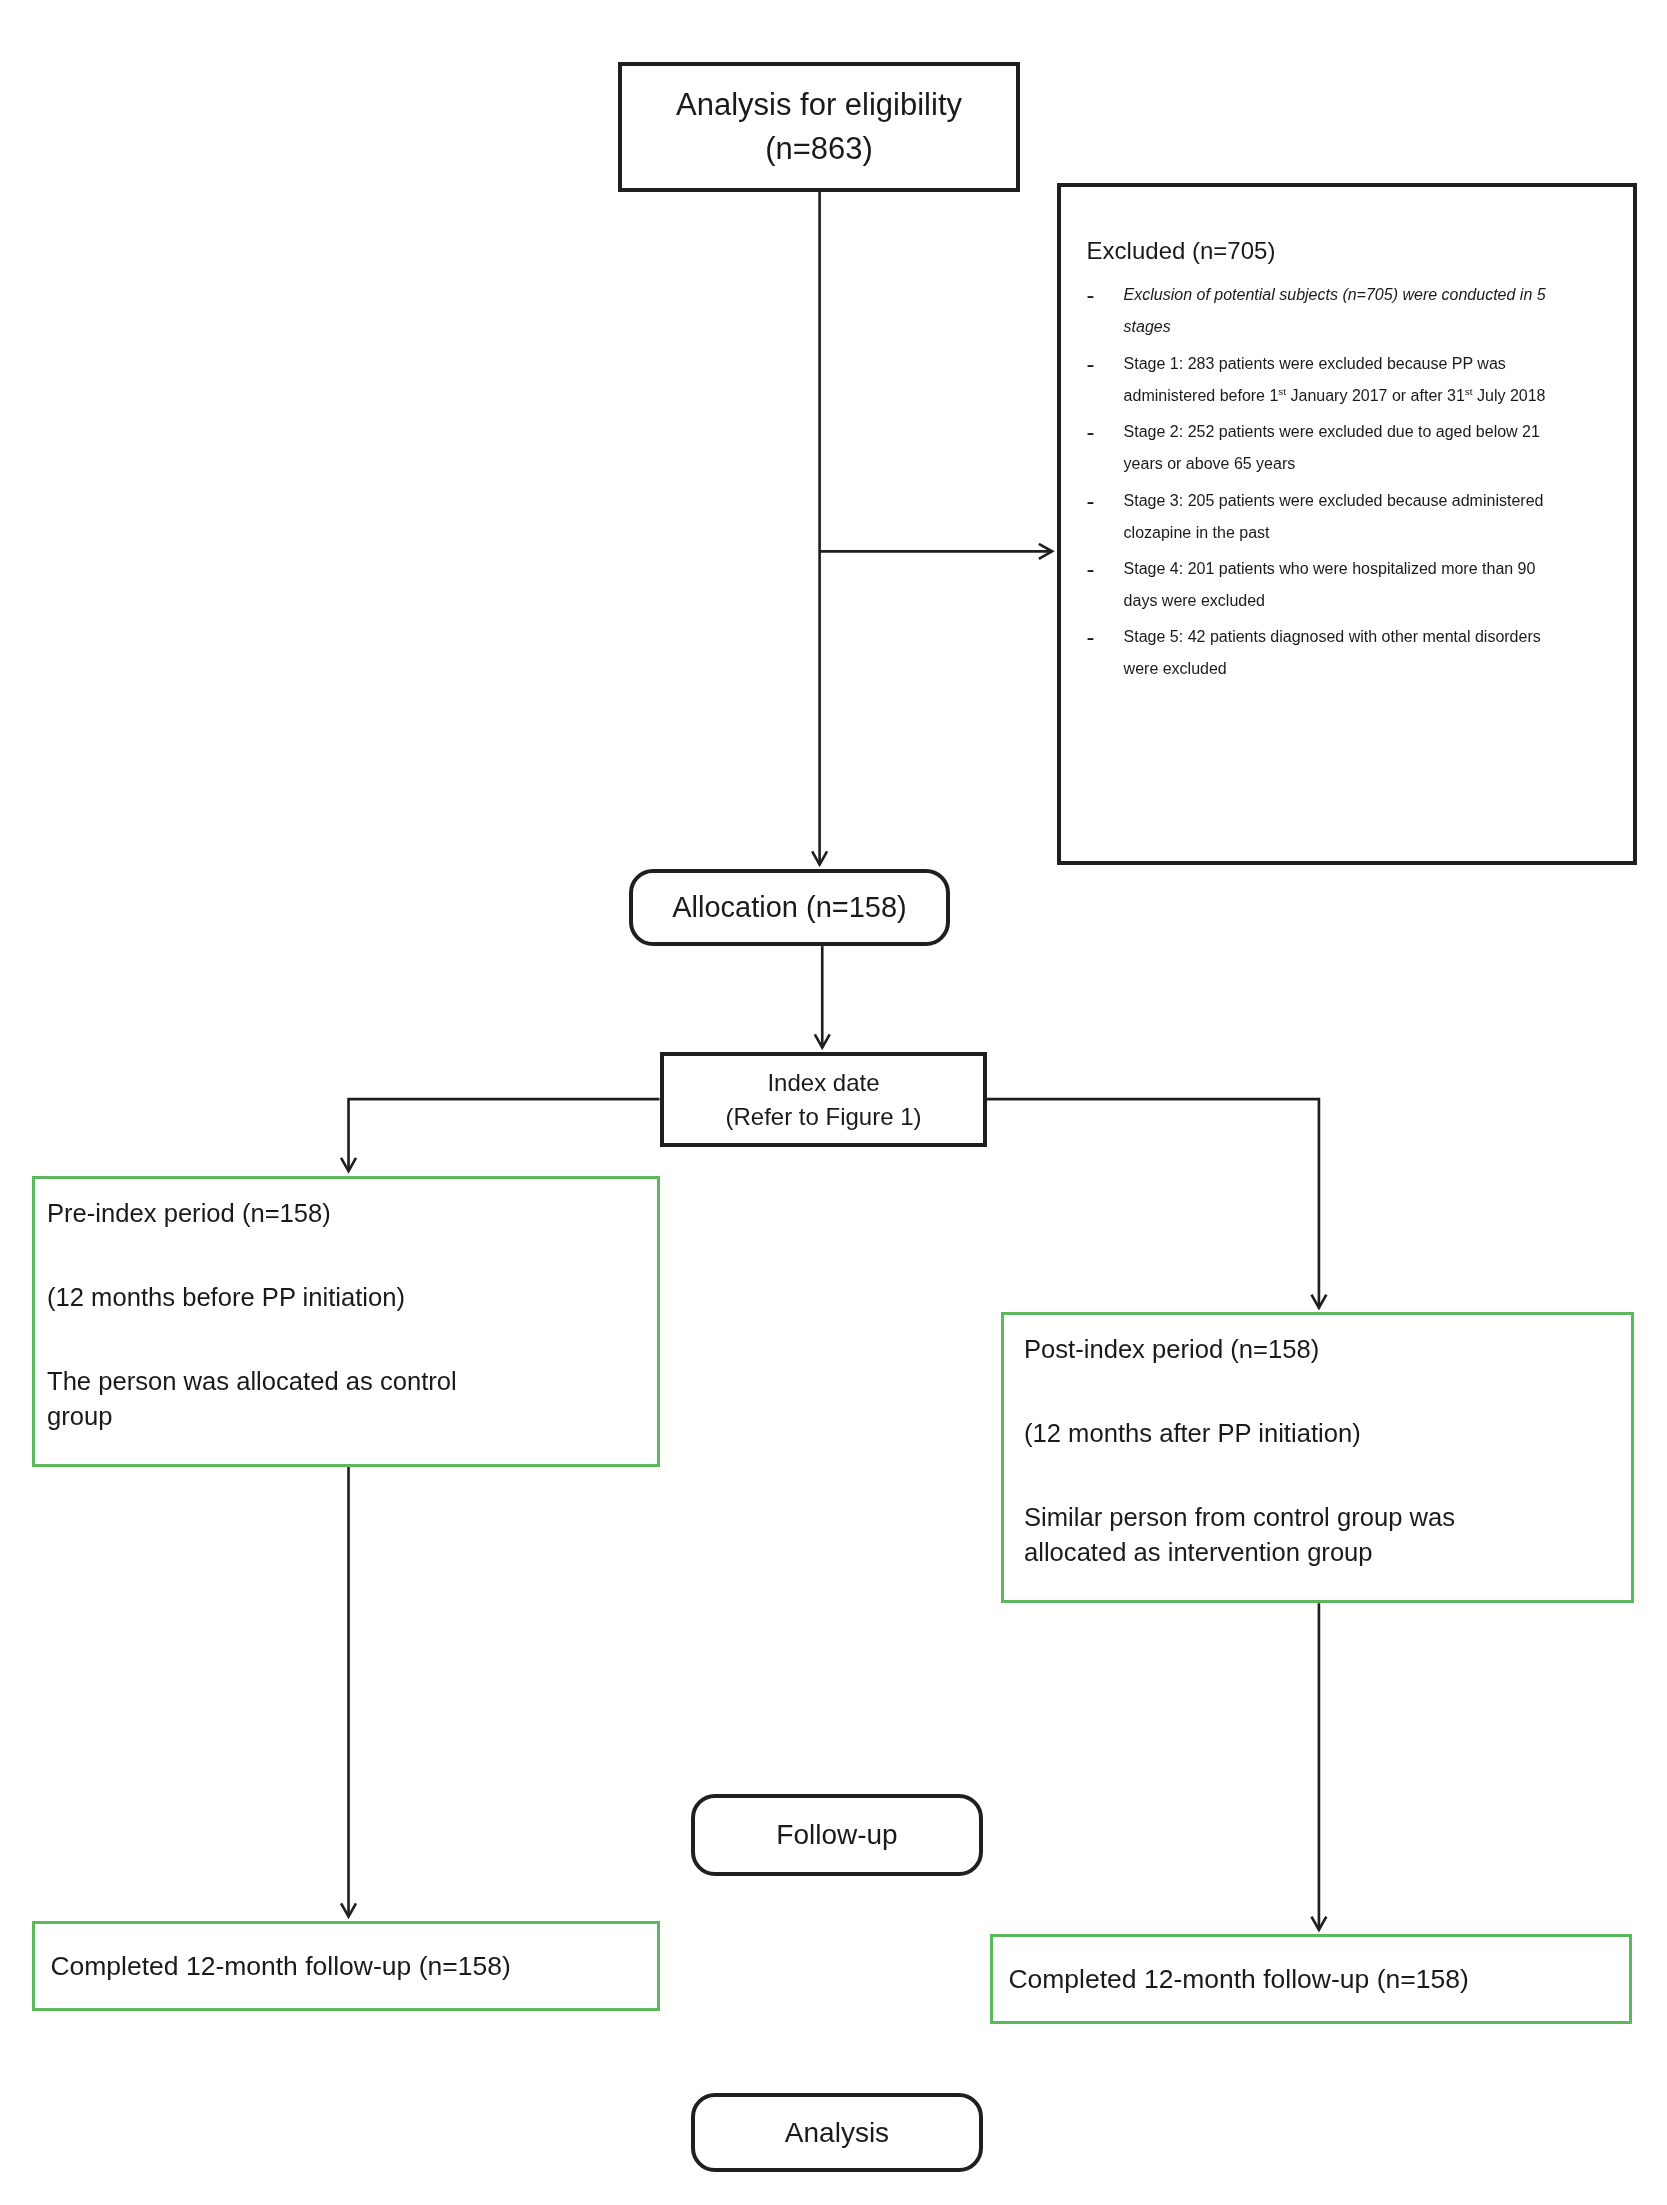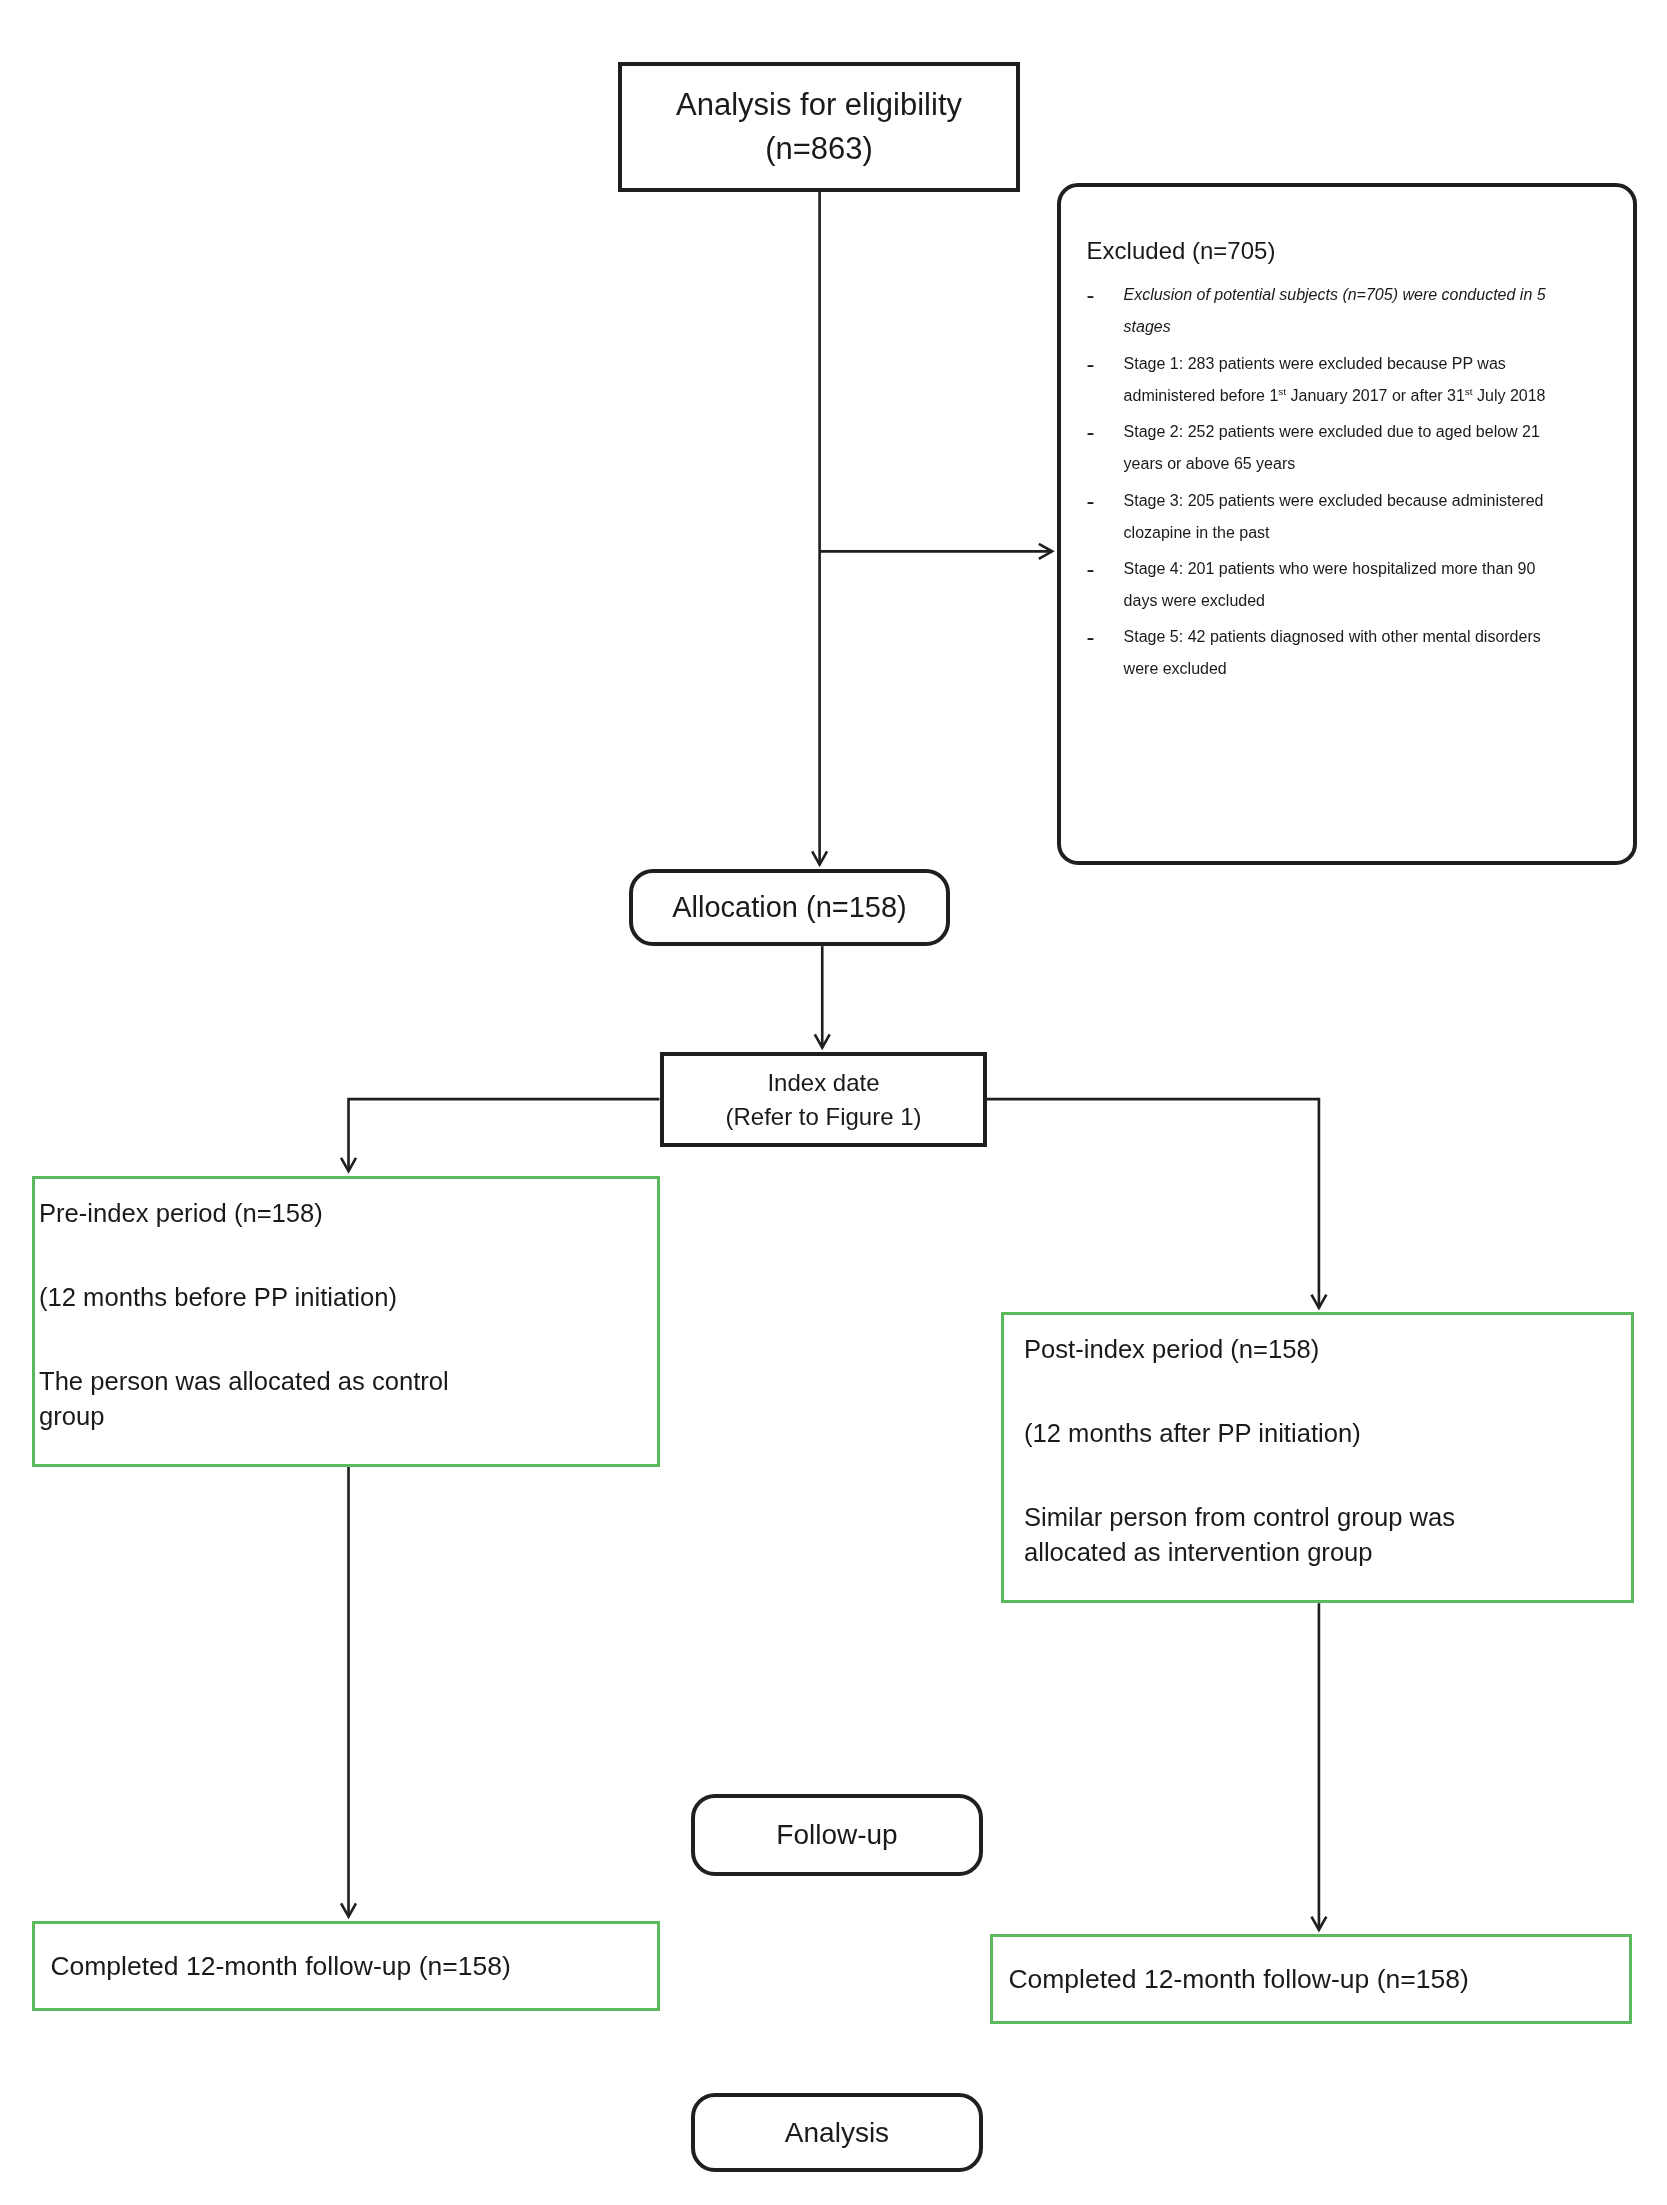--- a/index.html
+++ b/index.html
@@ -43,36 +43,36 @@
   .vcenter-left {
     display: flex;
     align-items: center;
     text-align: left;
   }
   
   #box-assessed  { left: 618px; top: 62px;  width: 402px;  height: 130px; }
   #box-assessed .line { font-size: 31px; line-height: 44px; }
 
   #box-excluded  { left: 1057px; top: 183px;  width: 580px; height: 682px;
-                   padding: 48px 17.6px 17.6px 25.6px; border-radius: 21px; }
+                   padding: 48px 17.6px 17.6px 25.6px; }
   .ex-title { font-size: 24px; line-height: 32px; margin-bottom: 12.4px; }
   .ex-item  { display: flex; align-items: flex-start; margin-bottom: 4.4px; }
   .ex-bullet{ flex: 0 0 37px; font-size: 24px; line-height: 32px; }
   .ex-text  { font-size: 16px; line-height: 32px; max-width: 446px; }
   .ex-text.italic { font-style: italic; }
   .ex-text sup { font-size: 0.62em; line-height: 0; }
 
   #box-allocation { left: 629px; top: 869px; width: 321px; height: 77px; }
   #box-allocation .line { font-size: 29px; }
 
   #box-indexdate { left: 660px; top: 1052px; width: 327px; height: 95px; }
   #box-indexdate .line { font-size: 24px; line-height: 34px; }
 
   #box-preindex  { left: 32px;   top: 1176px; width: 628px; height: 291px;
-                   padding: 17px 4px; }
+                   padding: 17px 12px; }
   #box-postindex { left: 1001px; top: 1312px; width: 633px; height: 291px;
                    padding: 17px 20px; }
   .para { font-size: 25.6px; line-height: 35px; max-width: 476px; margin: 0 0 49px 0; }
   .para:last-child { margin-bottom: 0; }
 
   #box-followup  { left: 691px; top: 1794px; width: 292px; height: 82px; }
   #box-followup .line { font-size: 28px; }
 
   #box-completed-left  { left: 32px;   top: 1921px; width: 628px; height: 90px;
                          padding-left: 15.4px; }

